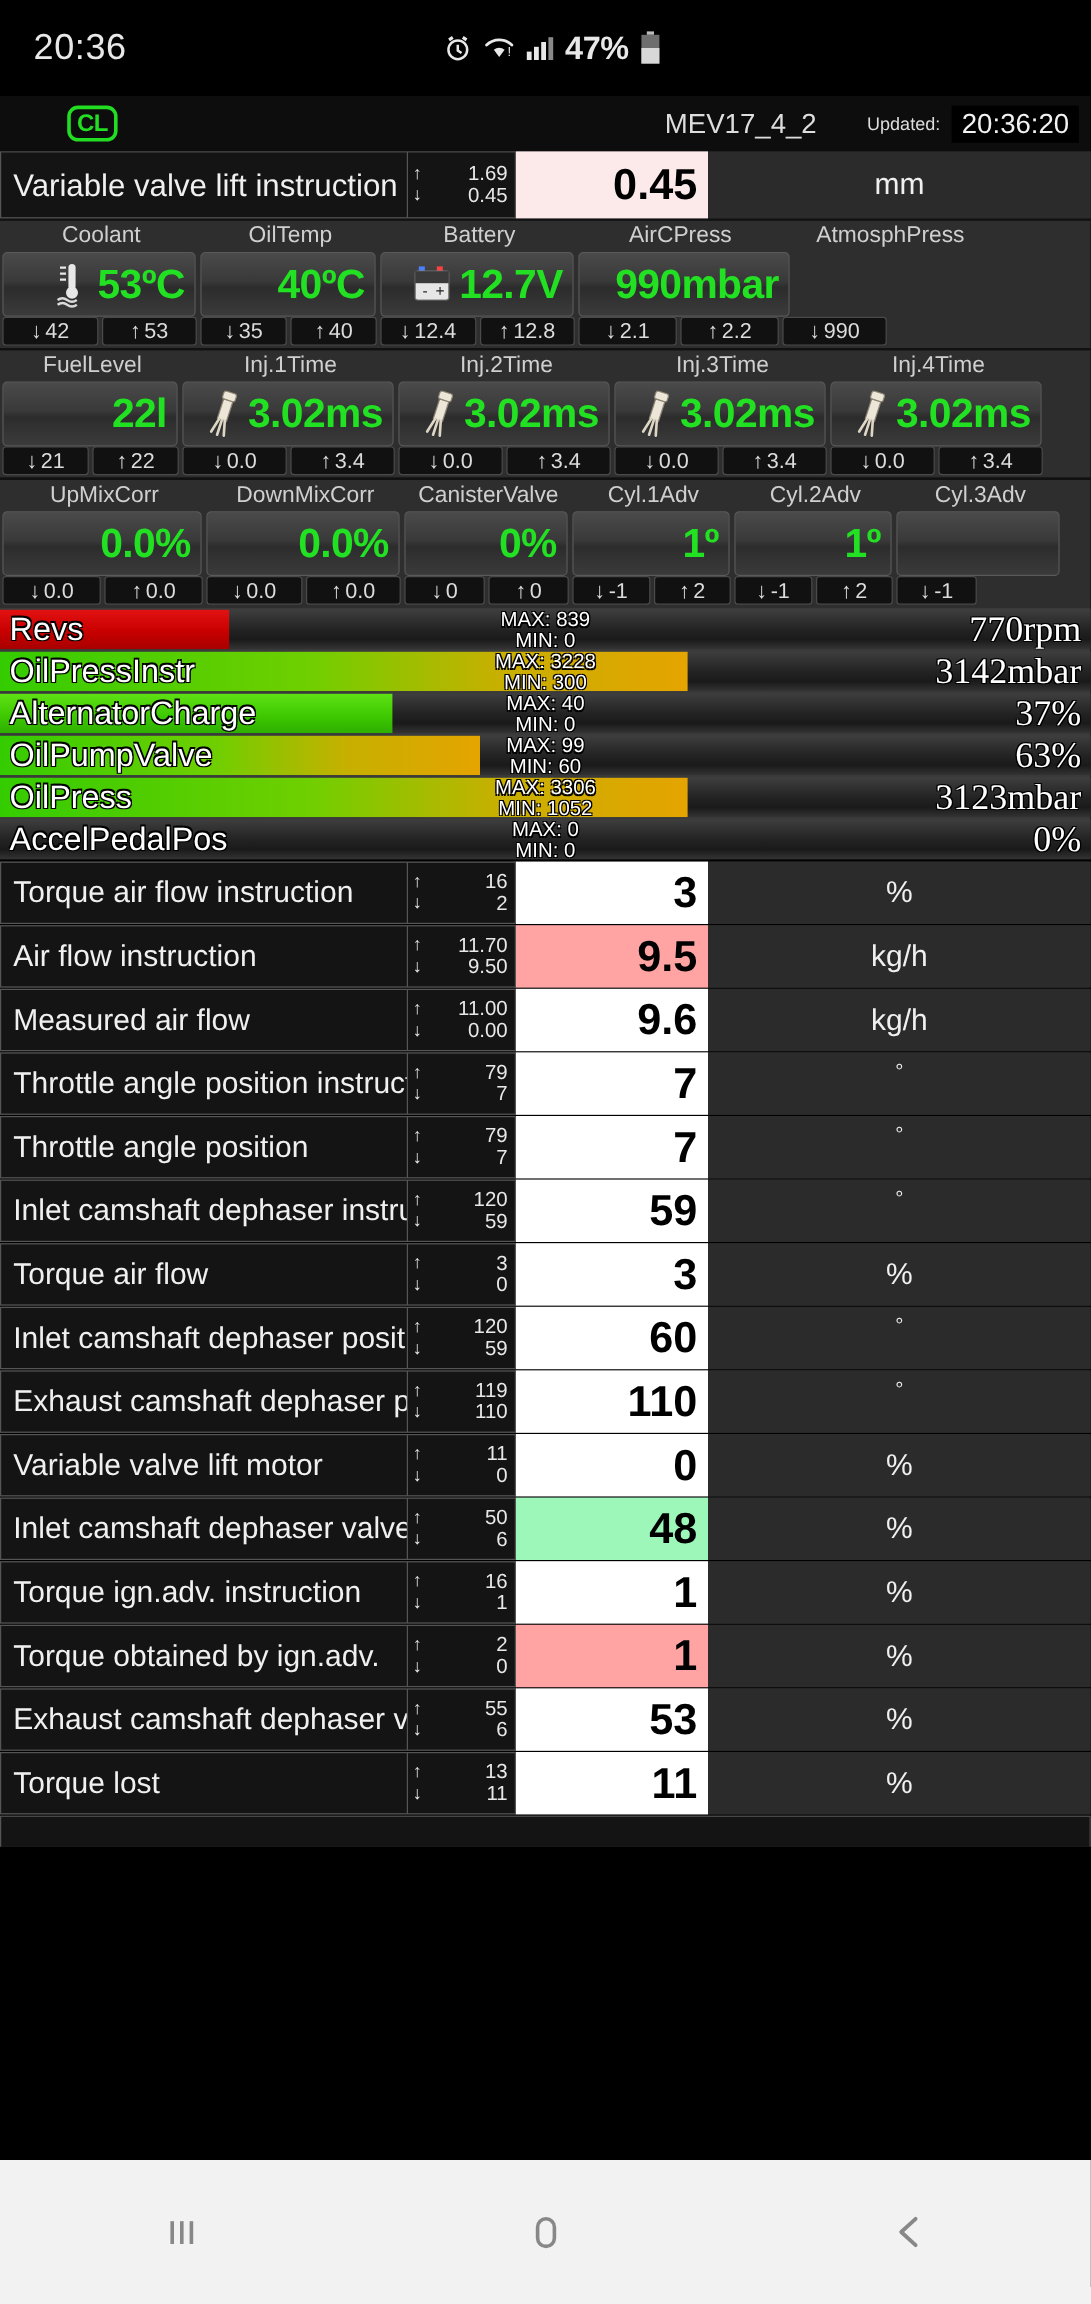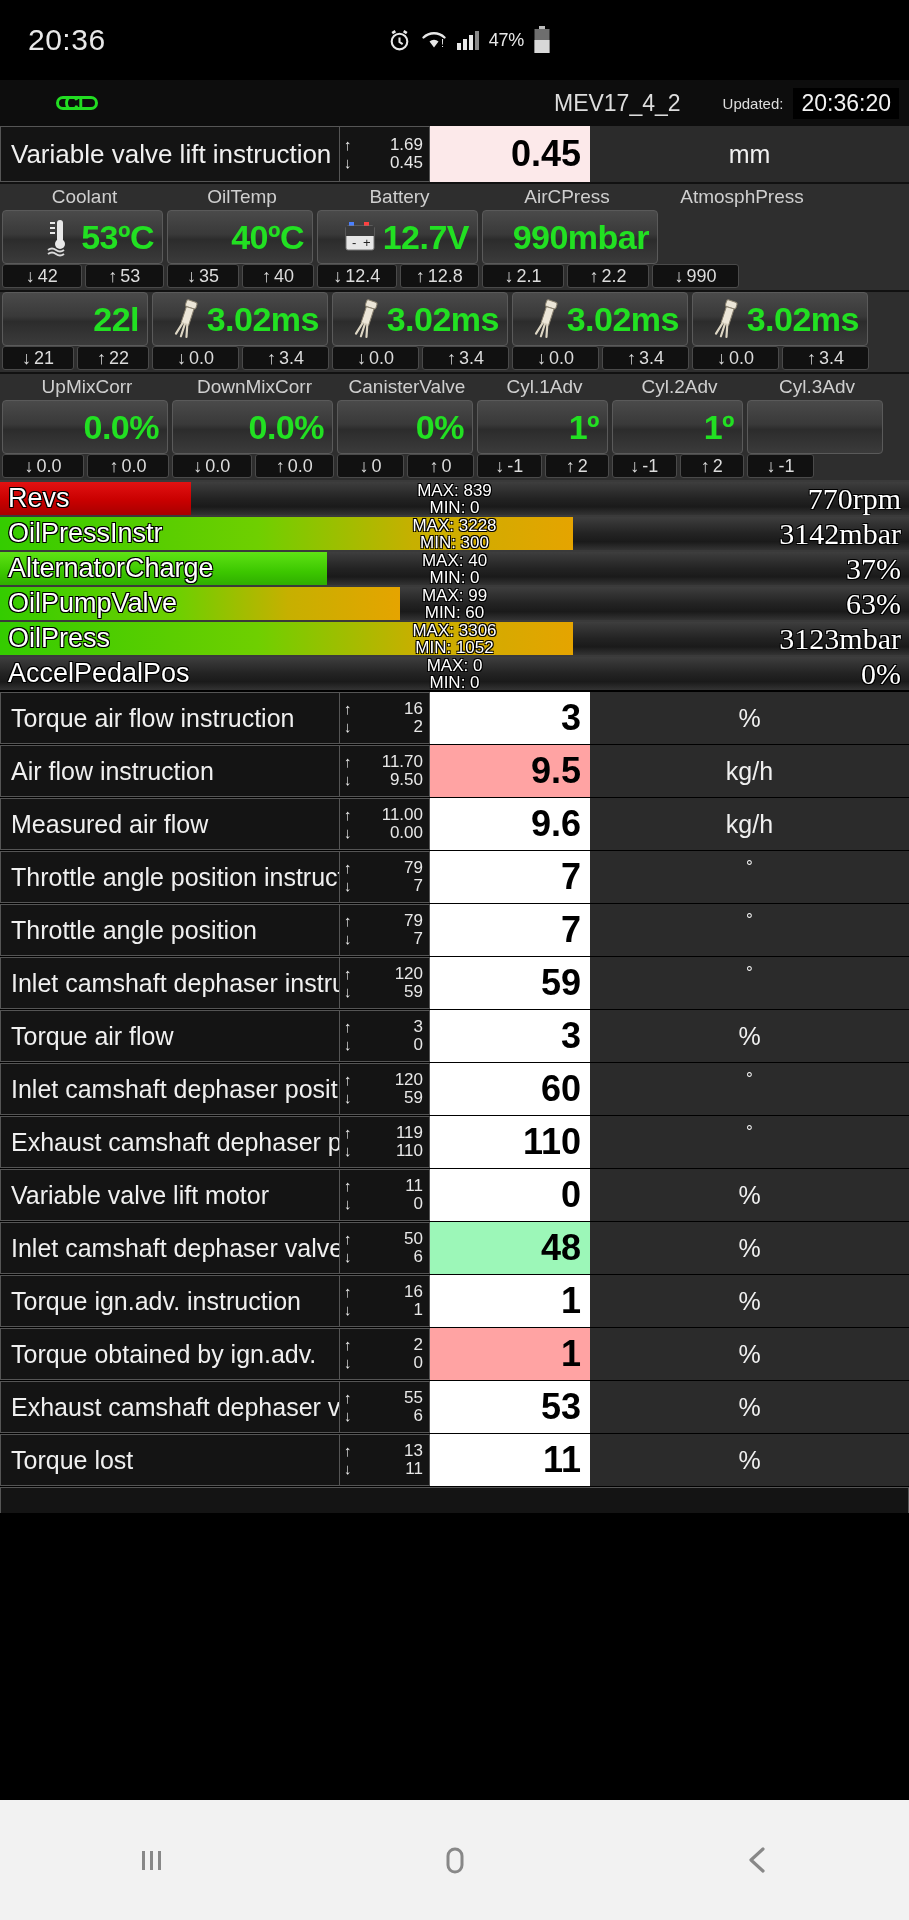--- a/index.html
+++ b/index.html
@@ -16,31 +16,31 @@
     display: flex; align-items: center;
     padding: 0 28px;
     color: #e8e8e8;
   }
   .sb-time { font-size: 30px; letter-spacing: .5px; }
   .sb-right {
     margin-left: auto; display: flex; align-items: center; gap: 9px;
     padding-right: 330px;
   }
   .sb-icon { display: inline-flex; align-items: center; }
-  .sb-batt-pct { font-size: 18px; letter-spacing: -.3px; }
+  .sb-batt-pct { font-size: 27px; letter-spacing: -.3px; font-weight: bold; }
 
   
   .app-header {
     height: 46px; background: #0d0d0d;
     display: flex; align-items: center;
     padding: 0 6px;
     position: relative;
   }
   .cl-badge {
-    width: 42px; height: 14px; margin-left: 50px;
+    width: 42px; height: 30px; margin-left: 50px;
     border: 3px solid #22dd22; border-radius: 9px;
     color: #22dd22; font-size: 20px; font-weight: bold;
     display: flex; align-items: center; justify-content: center;
     letter-spacing: -.5px;
   }
   .hdr-ecu {
     margin-left: auto; color: #ddd; font-size: 23px;
   }
   .hdr-updlabel { color: #ddd; font-size: 15px; margin-left: 42px; }
   .hdr-updtime {
@@ -286,20 +286,27 @@
         <div class="mmbox" style="flex:0 0 72px"><span>↓</span>35</div>
         <div class="mmbox" style="flex:0 0 72px"><span>↑</span>40</div>
         <div class="mmbox" style="flex:0 0 79.5px"><span>↓</span>12.4</div>
         <div class="mmbox" style="flex:0 0 79.5px"><span>↑</span>12.8</div>
         <div class="mmbox" style="flex:0 0 82px"><span>↓</span>2.1</div>
         <div class="mmbox" style="flex:0 0 82px"><span>↑</span>2.2</div>
         <div class="mmbox" style="flex:0 0 87px"><span>↓</span>990</div>
       </div>
     </div>
     <div class="gauge-group">
+      <div class="gg-labels">
+        <div class="gg-label" style="flex:0 0 150px">FuelLevel</div>
+        <div class="gg-label" style="flex:0 0 180px">Inj.1Time</div>
+        <div class="gg-label" style="flex:0 0 180px">Inj.2Time</div>
+        <div class="gg-label" style="flex:0 0 180px">Inj.3Time</div>
+        <div class="gg-label" style="flex:0 0 180px">Inj.4Time</div>
+      </div>
       <div class="gg-gauges">
         <div class="gauge" style="flex:0 0 146px">
           <span class="gauge-val">22l</span>
         </div>
         <div class="gauge" style="flex:0 0 176px">
           <span class="gauge-ico">
             <svg width="30" height="42" viewBox="0 0 30 42">
               <g transform="rotate(18 15 21)">
                 <rect x="10" y="2" width="11" height="7" rx="2" fill="#ece6d8" stroke="#8a8270"></rect>
                 <rect x="11.5" y="9" width="8" height="17" fill="#ece6d8" stroke="#8a8270"></rect>

